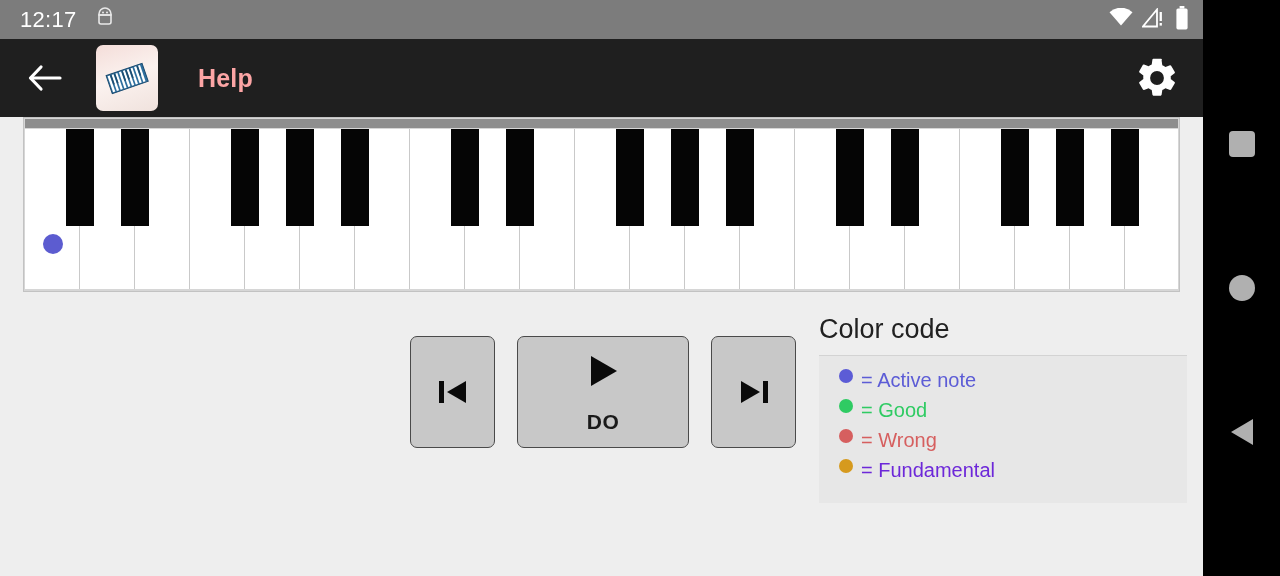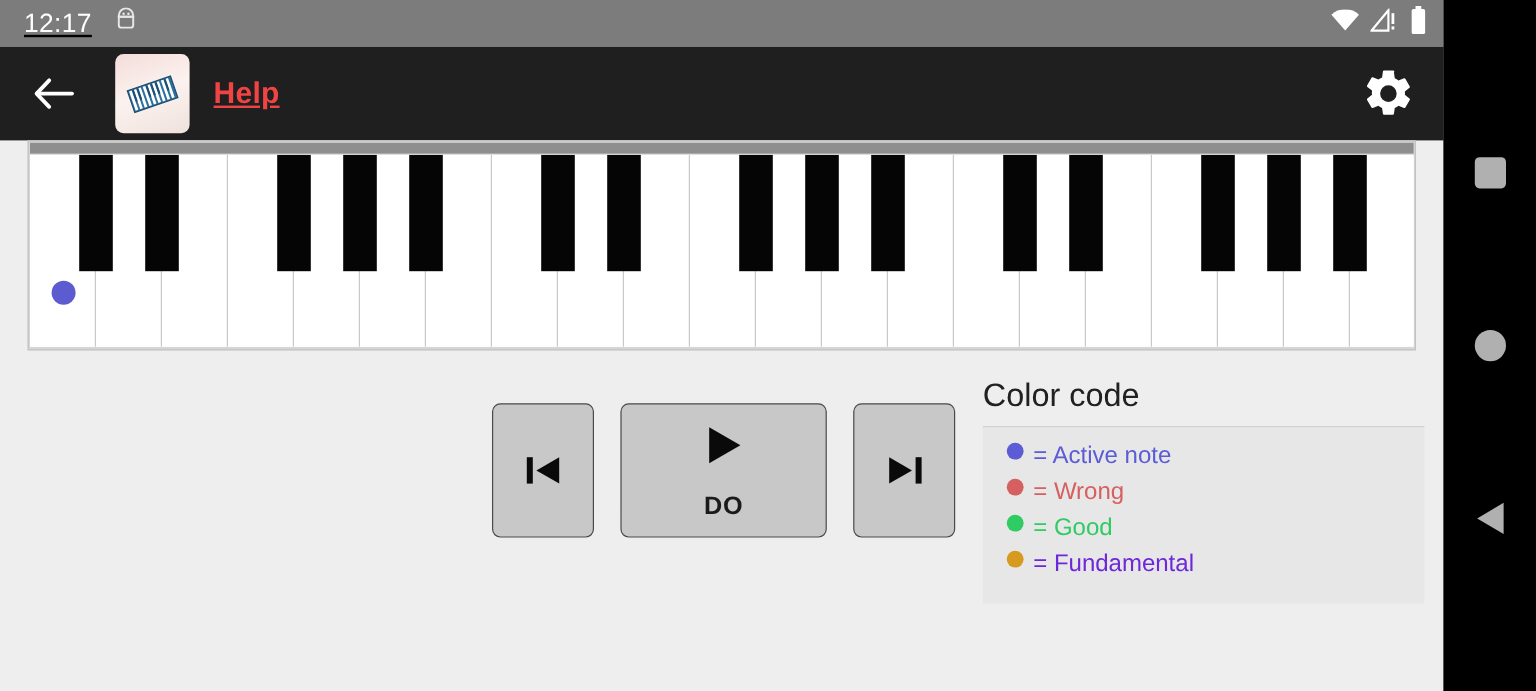--- a/index.html
+++ b/index.html
@@ -18,21 +18,20 @@
     background: #eeeeee;
   }
 
   
   #status-bar {
     position: absolute; left: 0; top: 0;
     width: 1203px; height: 39px;
     background: #7c7c7c;
     display: flex; align-items: center;
     padding: 0 14px 0 20px;
-    text-decoration: underline;
   }
   #status-clock {
     color: #ffffff; font-size: 22px; letter-spacing: .3px;
   }
   #status-left-icons { display: flex; align-items: center; margin-left: 18px; }
   #status-right { margin-left: auto; display: flex; align-items: center; gap: 9px; }
 
   
   #app-bar {
     position: absolute; left: 0; top: 39px;
@@ -49,22 +48,22 @@
   #app-icon {
     width: 62px; height: 66px;
     margin-left: 28px;
     border-radius: 7px;
     background: linear-gradient(160deg,#f4ddd9 0%,#fbf2ef 48%,#f0e2dd 100%);
     display: flex; align-items: center; justify-content: center;
     overflow: hidden;
     flex: 0 0 auto;
   }
   #app-title {
-    color: #ef4444; font-size: 25px; font-weight: bold;
-    margin-left: 20px; letter-spacing: .2px; text-decoration: underline;
+    color: #fca5a5; font-size: 25px; font-weight: bold;
+    margin-left: 40px; letter-spacing: .2px;
   }
   #settings-button {
     margin-left: auto;
     width: 52px; height: 52px;
     display: flex; align-items: center; justify-content: center;
   }
 
   
   #keyboard-panel {
     position: absolute; left: 23px; top: 117px;
@@ -301,26 +300,26 @@
     </div>
 
     <div id="legend">
       <div id="legend-title">Color code</div>
       <div id="legend-box">
           <div class="legend-row">
             <span class="legend-dot" style="background: rgb(92, 92, 214);"></span>
             <span class="legend-text" style="color: rgb(92, 92, 214);">= Active note</span>
           </div>
           <div class="legend-row">
+            <span class="legend-dot" style="background: rgb(47, 203, 99);"></span>
+            <span class="legend-text" style="color: rgb(47, 203, 99);">= Good</span>
+          </div>
+          <div class="legend-row">
             <span class="legend-dot" style="background: rgb(214, 95, 95);"></span>
             <span class="legend-text" style="color: rgb(214, 95, 95);">= Wrong</span>
-          </div>
-          <div class="legend-row">
-            <span class="legend-dot" style="background: rgb(47, 203, 99);"></span>
-            <span class="legend-text" style="color: rgb(47, 203, 99);">= Good</span>
           </div>
           <div class="legend-row">
             <span class="legend-dot" style="background: rgb(214, 154, 30);"></span>
             <span class="legend-text" style="color: #6d28d9;">= Fundamental</span>
           </div>
         </div>
     </div>
 
   </div>
 

